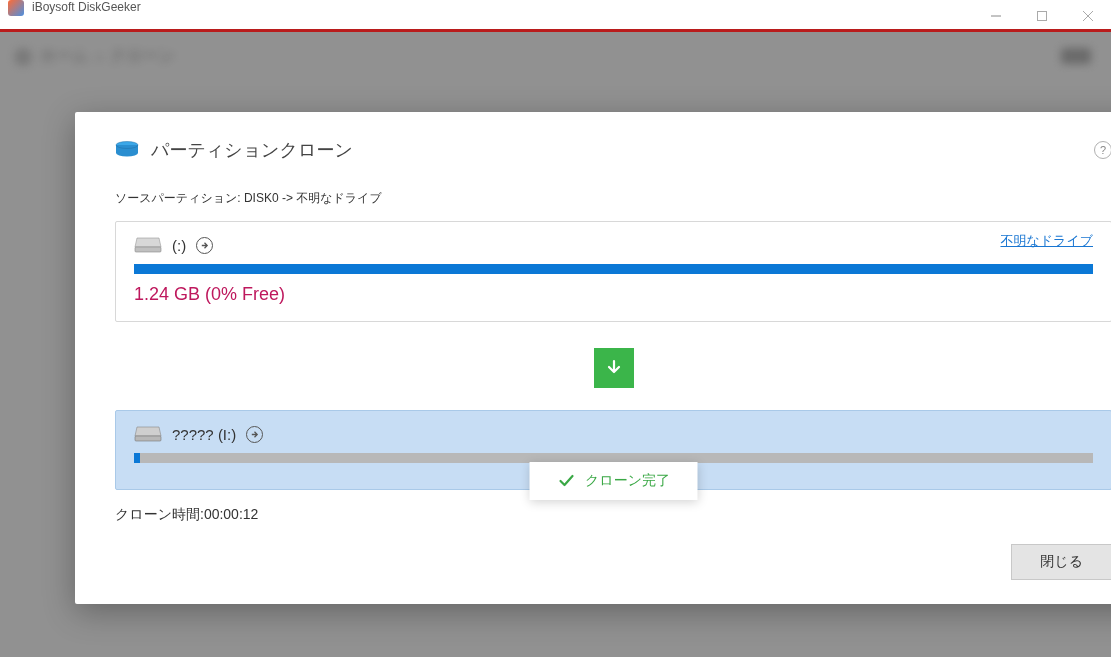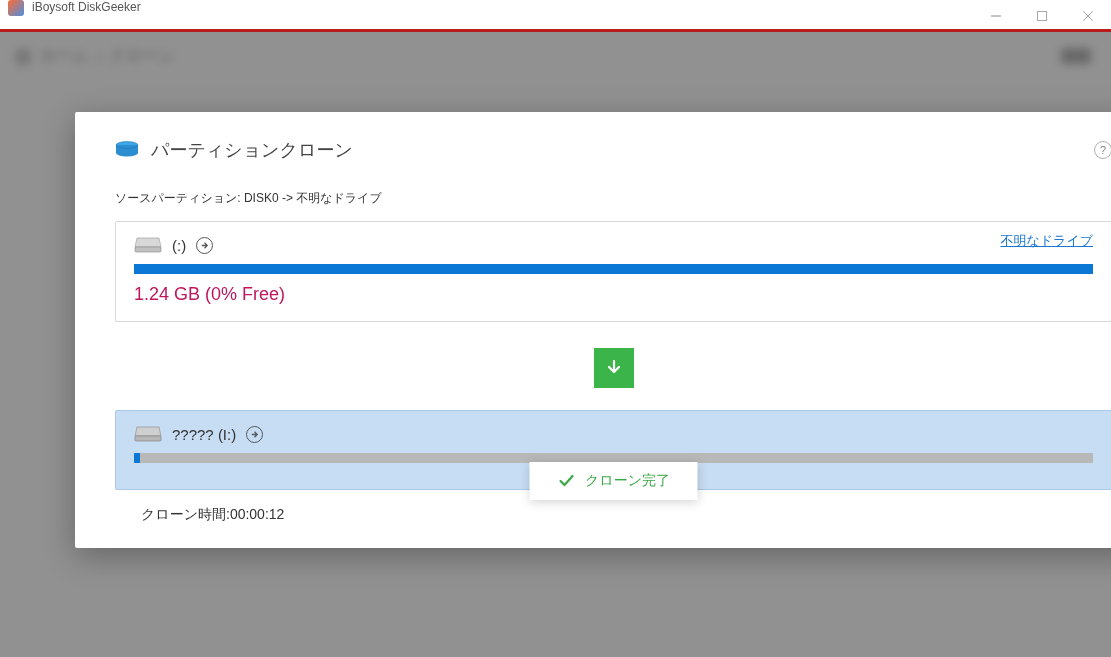--- a/index.html
+++ b/index.html
@@ -40,21 +40,21 @@
 .bar .fill { height: 100%; background: #0b78d6; }
 .part-box.target .bar .fill { width: 6px; }
 .sizetext { font-size: 18px; color: #be185d; }
 
 .arrow-down-block { width: 40px; height: 40px; background: #3bb54a; display: flex; align-items: center; justify-content: center; margin: 26px auto 22px auto; }
 .arrow-down-block svg { width: 18px; height: 18px; fill: #fff; }
 
 .toast { position: absolute; left: 50%; transform: translateX(-50%); top: 350px; background: #fff; padding: 10px 28px; box-shadow: 0 2px 10px rgba(0,0,0,0.18); display: flex; align-items: center; gap: 10px; font-size: 14px; color: #3aa845; z-index: 10; }
 .toast svg { width: 18px; height: 18px; }
 
-.clonetime { font-size: 14px; color: #333; margin-top: 16px; margin-left: 26px; }
+.clonetime { font-size: 14px; color: #333; margin-top: 16px; }
 
 .footer { display: flex; justify-content: flex-end; margin-top: 20px; }
 .closebtn { background: #e4e4e4; border: 1px solid #c8c8c8; padding: 8px 28px; font-size: 14px; color: #333; cursor: pointer; }
 </style>
 </head>
 <body>
 
 <div class="titlebar">
   <div class="appicon"></div>
   <div class="apptitle">iBoysoft DiskGeeker</div>
@@ -147,14 +147,17 @@
       <svg viewBox="0 0 18 18">
           <path d="M3 9 l4 4 l8 -9" fill="none" stroke="#3aa845" stroke-width="2.2" stroke-linecap="round" stroke-linejoin="round"></path>
         </svg>
       <span>クローン完了</span>
     </div>
 
     <div class="clonetime">
       <span>クローン時間:</span><span>00:00:12</span>
     </div>
 
+    <div class="footer">
+      <button class="closebtn">閉じる</button>
+    </div>
   </div>
 </div>
 
 </body></html>

